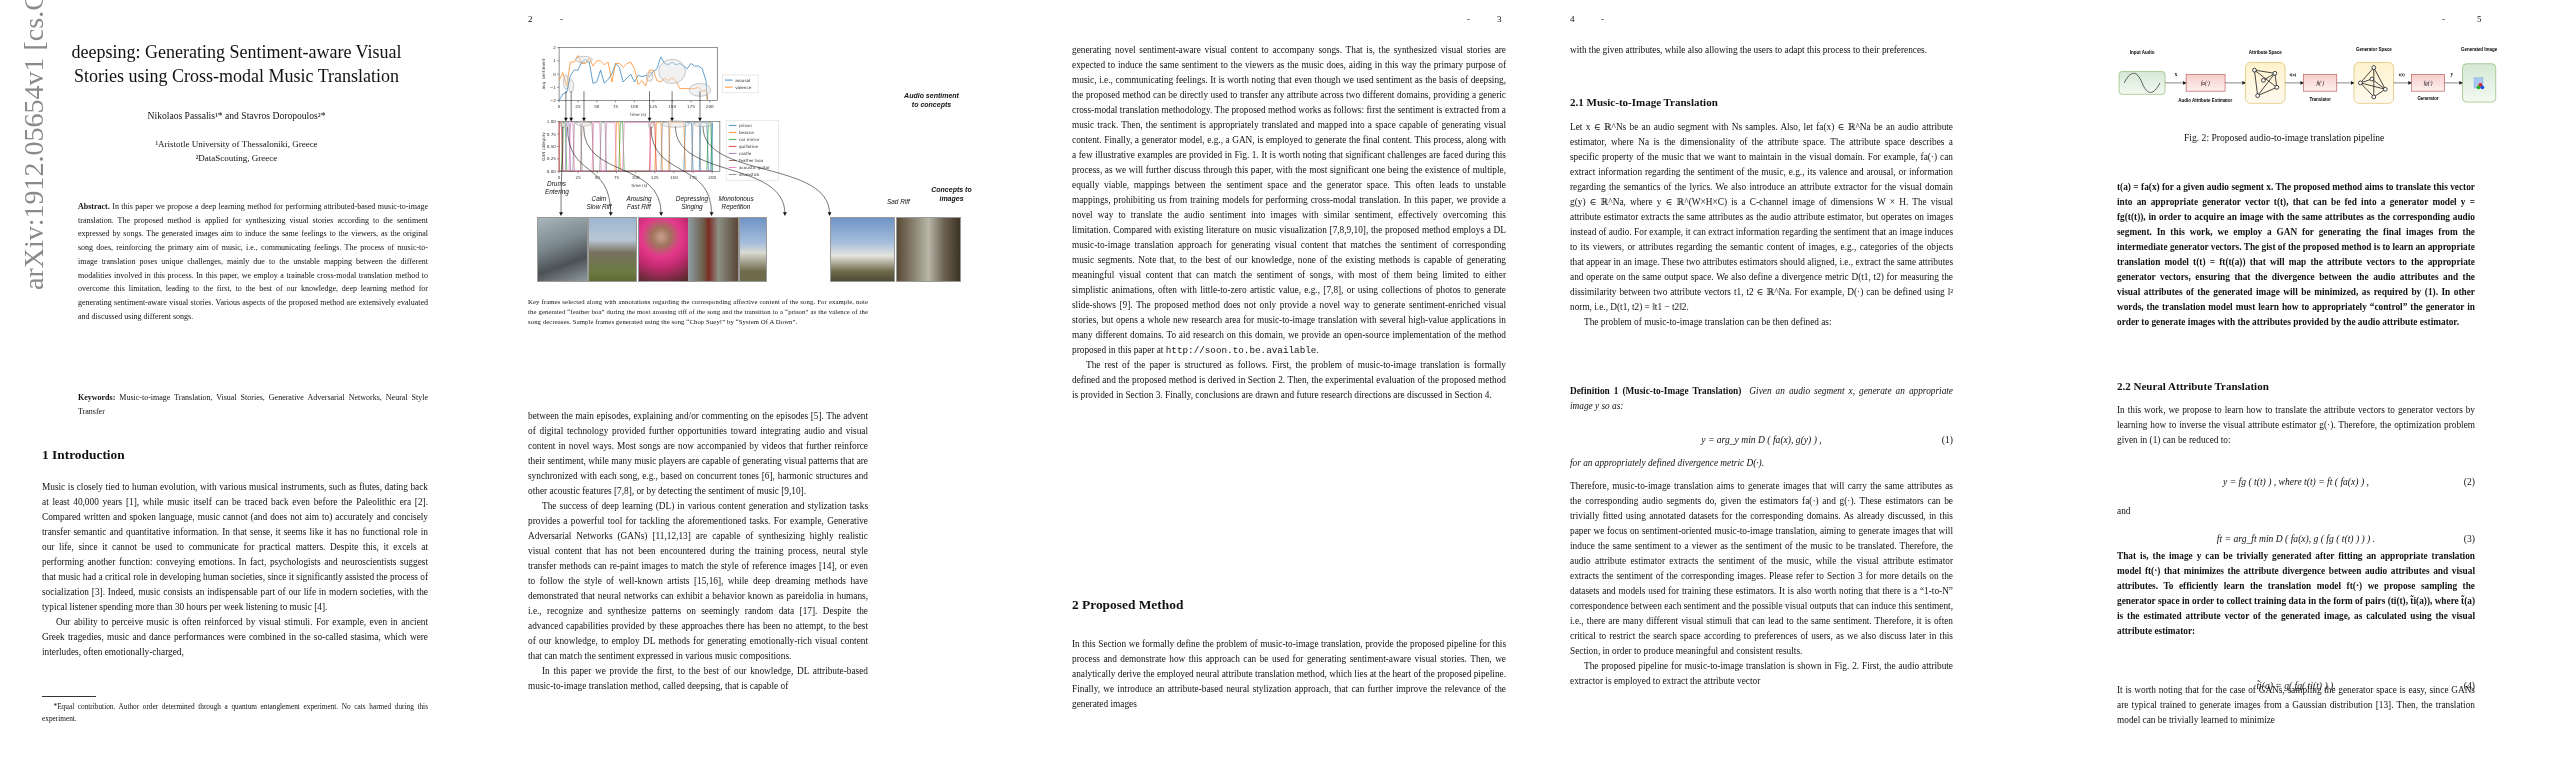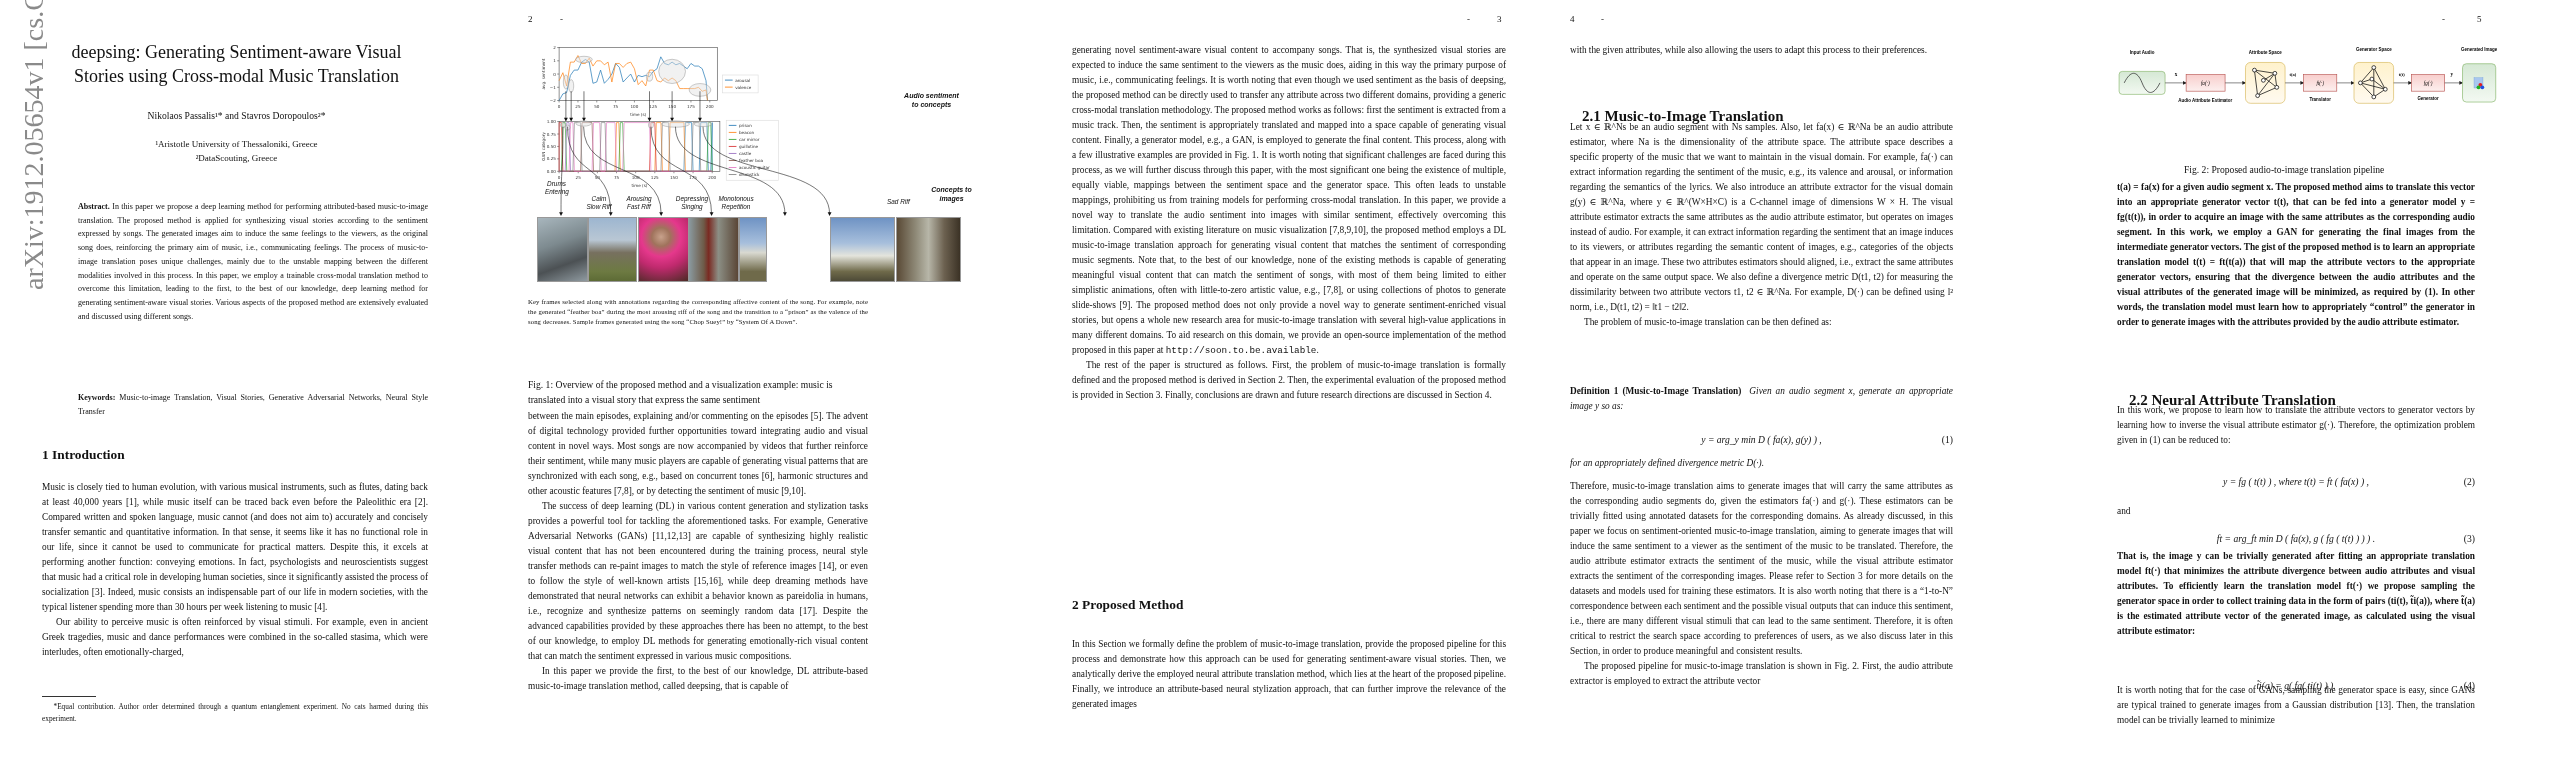--- a/index.html
+++ b/index.html
@@ -19,25 +19,25 @@
   .pdash { position:absolute; top:14px; font-size:9px; }
   .arxiv { position:absolute; left:14px; top:38px; width:25.5px; height:204px; }
   .arxiv span { position:absolute; left:0; top:0; transform-origin:left top;
                 transform:translate(0px, 0px) rotate(-90deg); white-space:nowrap;
                 font-family:"Liberation Serif",serif; font-size:28px; color:#8a8a8a; }
   .title { font-size:18px; font-weight:normal; text-align:center; line-height:24px; }
   .authors { font-size:9.6px; text-align:center; }
   .affil { font-size:9px; text-align:center; line-height:14px; }
   .abstract { font-size:8px; line-height:13.7px; text-align:justify; }
   h2.sec { margin:0; font-size:13.4px; font-weight:bold; }
-  h3.sub { margin:12px; font-size:15px; font-weight:bold; }
+  h3.sub { margin:0; font-size:11px; font-weight:bold; }
   .footrule { border-top:0.6px solid #333; width:54px; }
   .footnote { font-size:7.3px; line-height:12px; text-align:justify; }
   .caption-small { font-size:6.7px; line-height:10.2px; text-align:justify; letter-spacing:0.1px; }
-  .caption { font-size:9.6px; line-height:14.7px;margin-top:32px; }
+  .caption { font-size:9.6px; line-height:14.7px; }
   .eq { font-style:italic; text-align:center; position:relative; font-size:9.6px; }
   .eqnum { position:absolute; right:0; font-style:normal; }
   .mono { font-family:"Liberation Mono","DejaVu Sans Mono",monospace; }
   .sans { font-family:"Liberation Sans","DejaVu Sans",sans-serif; }
   .thumb { position:absolute; top:217px; height:63px; border:0.6px solid #999; }
   .node-label { font-family:"Liberation Sans",sans-serif; font-size:7px; font-weight:bold; text-anchor:middle; }
 </style>
 </head>
 <body>
 
@@ -228,21 +228,20 @@
     <div class="sans" style="position:absolute;left:283px;top:195px;font-size:6.4px;font-style:italic;line-height:8.3px;text-align:center;width:38px;">Monotonous Repetition</div>
   </div>
 
   <div class="thumb" style="left:103px;width:49px;background:linear-gradient(160deg,#a8b6bd 0%,#7d8a8f 40%,#4c5154 70%,#8f9aa0 100%);"></div>
   <div class="thumb" style="left:154px;width:47px;background:linear-gradient(180deg,#9db6d0 0%,#b9c7d4 35%,#77705f 55%,#6d7a42 85%,#5d6b35 100%);"></div>
   <div class="thumb" style="left:204px;width:49px;background:radial-gradient(circle at 45% 30%,#c8a28c 0%,#a0735c 18%,#e5388c 38%,#c02a6e 60%,#4a2b24 100%);"></div>
   <div class="thumb" style="left:254px;width:49px;background:linear-gradient(90deg,#8a9aa0 0%,#6e5b48 30%,#7a2a22 40%,#8c8f85 60%,#5a4636 100%);"></div>
   <div class="thumb" style="left:305px;width:25.5px;background:linear-gradient(180deg,#6f93c4 0%,#a7bfdc 40%,#d9d9d0 55%,#6f6a4a 85%);"></div>
 
   <div class="col caption-small" style="left:94px;top:297px;width:340px;">Key frames selected along with annotations regarding the corresponding affective content of the song. For example, note the generated “feather boa” during the most arousing riff of the song and the transition to a “prison” as the valence of the song decreases. Sample frames generated using the song “Chop Suey!” by “System Of A Down”.</div>
-  <div class="col caption" style="left:94px;top:346px;width:340px;">Fig. 1: Overview of the proposed method and a visualization example: music is translated into a visual story that express the same sentiment</div>
 
   <div class="col txt" style="left:94px;top:409px;width:340px;">
     <p class="noind">between the main episodes, explaining and/or commenting on the episodes [5]. The advent of digital technology provided further opportunities toward integrating audio and visual content in novel ways. Most songs are now accompanied by videos that further reinforce their sentiment, while many music players are capable of generating visual patterns that are synchronized with each song, e.g., based on concurrent tones [6], harmonic structures and other acoustic features [7,8], or by detecting the sentiment of music [9,10].</p>
     <p>The success of deep learning (DL) in various content generation and stylization tasks provides a powerful tool for tackling the aforementioned tasks. For example, Generative Adversarial Networks (GANs) [11,12,13] are capable of synthesizing highly realistic visual content that has not been encountered during the training process, neural style transfer methods can re-paint images to match the style of reference images [14], or even to follow the style of well-known artists [15,16], while deep dreaming methods have demonstrated that neural networks can exhibit a behavior known as pareidolia in humans, i.e., recognize and synthesize patterns on seemingly random data [17]. Despite the advanced capabilities provided by these approaches there has been no attempt, to the best of our knowledge, to employ DL methods for generating emotionally-rich visual content that can match the sentiment expressed in various music compositions.</p>
     <p>In this paper we provide the first, to the best of our knowledge, DL attribute-based music-to-image translation method, called deepsing, that is capable of</p>
   </div>
 </div>
 
 <div>
   <div class="sans" style="position:absolute;left:903px;top:91px;font-size:7px;font-weight:bold;font-style:italic;text-align:center;width:57px;line-height:9px;">Audio sentiment to concepts</div>

